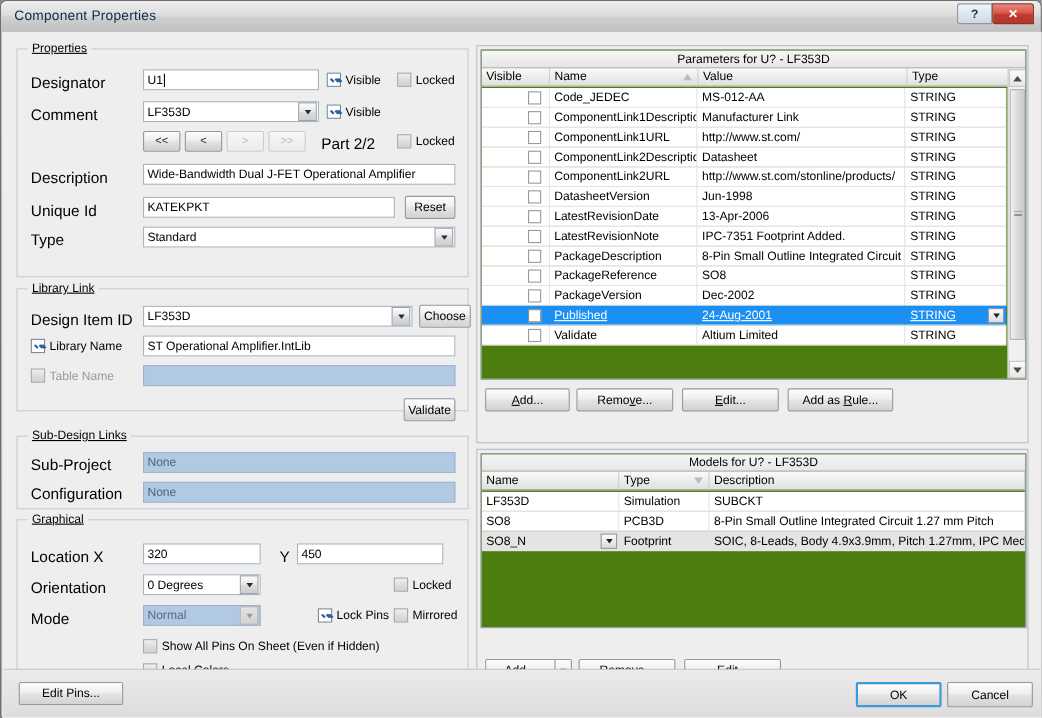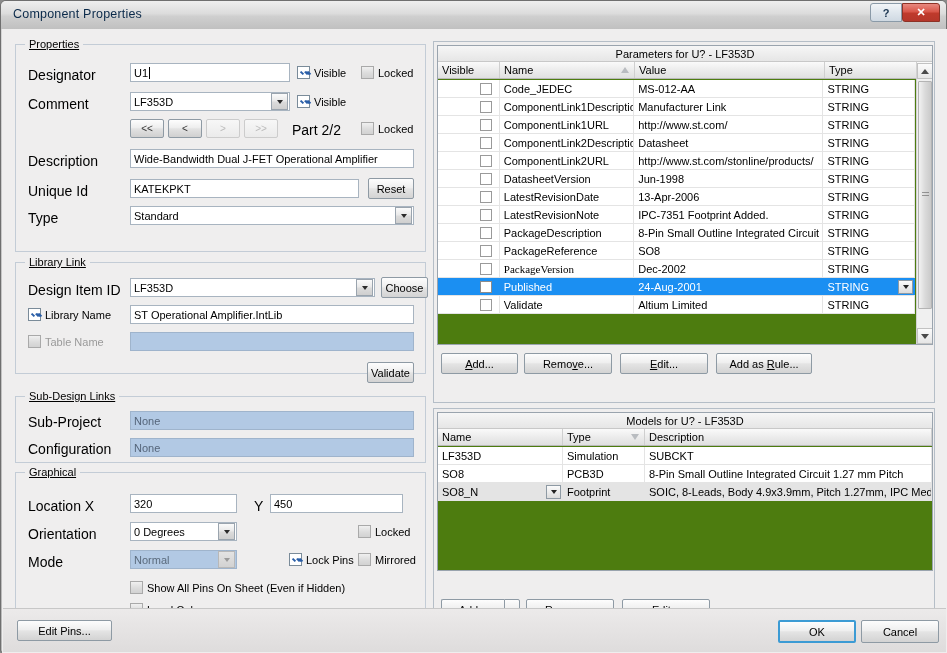--- a/index.html
+++ b/index.html
@@ -165,21 +165,21 @@
   .sortasc { border-left:4px solid transparent; border-right:4px solid transparent; border-bottom:6px solid #b9bcc0; }
   .sortdesc { border-left:4px solid transparent; border-right:4px solid transparent; border-top:6px solid #b9bcc0; }
 
   .grid-body { position:absolute; left:0; right:0; bottom:0; top:33px; overflow:hidden; }
   .grow { display:flex; height:18px; border-bottom:1px solid #e4e4e4; background:#fff; }
   .grow .gc {
     border-right:1px solid #e4e4e4; padding-left:4px; font-size:11px;
     display:flex; align-items:center; overflow:hidden; white-space:nowrap;
   }
   .grow.sel { background:#1b8ff2; color:#fff; }
-  .grow.sel .gc { border-right-color:#1b8ff2; }
+  .grow.sel .gc { border-right-color:#1b8ff2;text-decoration:underline; }
   .grow .vis-cell { justify-content:flex-end; padding-right:7px; }
   .grow.selgray { background:#e4e4e4; }
 
   .cellbox { width:12px;height:12px;border:1px solid #9a9a9a;background:#fff; }
   .grow.sel .cellbox { background:#fff; border-color:#8c8c8c; }
 
   .cell-drop {
     width:15px;height:14px; margin-left:auto; margin-right:1px;
     background: linear-gradient(180deg,#fbfbfb,#dcdcdc);
     border:1px solid #8e9aa4; display:flex;align-items:center;justify-content:center;
@@ -555,21 +555,21 @@
                 <span>SO8</span>
               </div>
               <div class="gc" style="width: 92px;">
                 <span>STRING</span>
               </div>
             </div>
             <div class="grow">
               <div class="gc vis-cell" style="width: 62px;">
                 <span class="cellbox"></span>
               </div>
-              <div class="gc" style="width: 135px; font-family: Liberation Serif, serif;">
+              <div class="gc" style="width: 135px;">
                 <span>PackageVersion</span>
               </div>
               <div class="gc" style="width: 190px;">
                 <span>Dec-2002</span>
               </div>
               <div class="gc" style="width: 92px;">
                 <span>STRING</span>
               </div>
             </div>
             <div class="grow sel">

